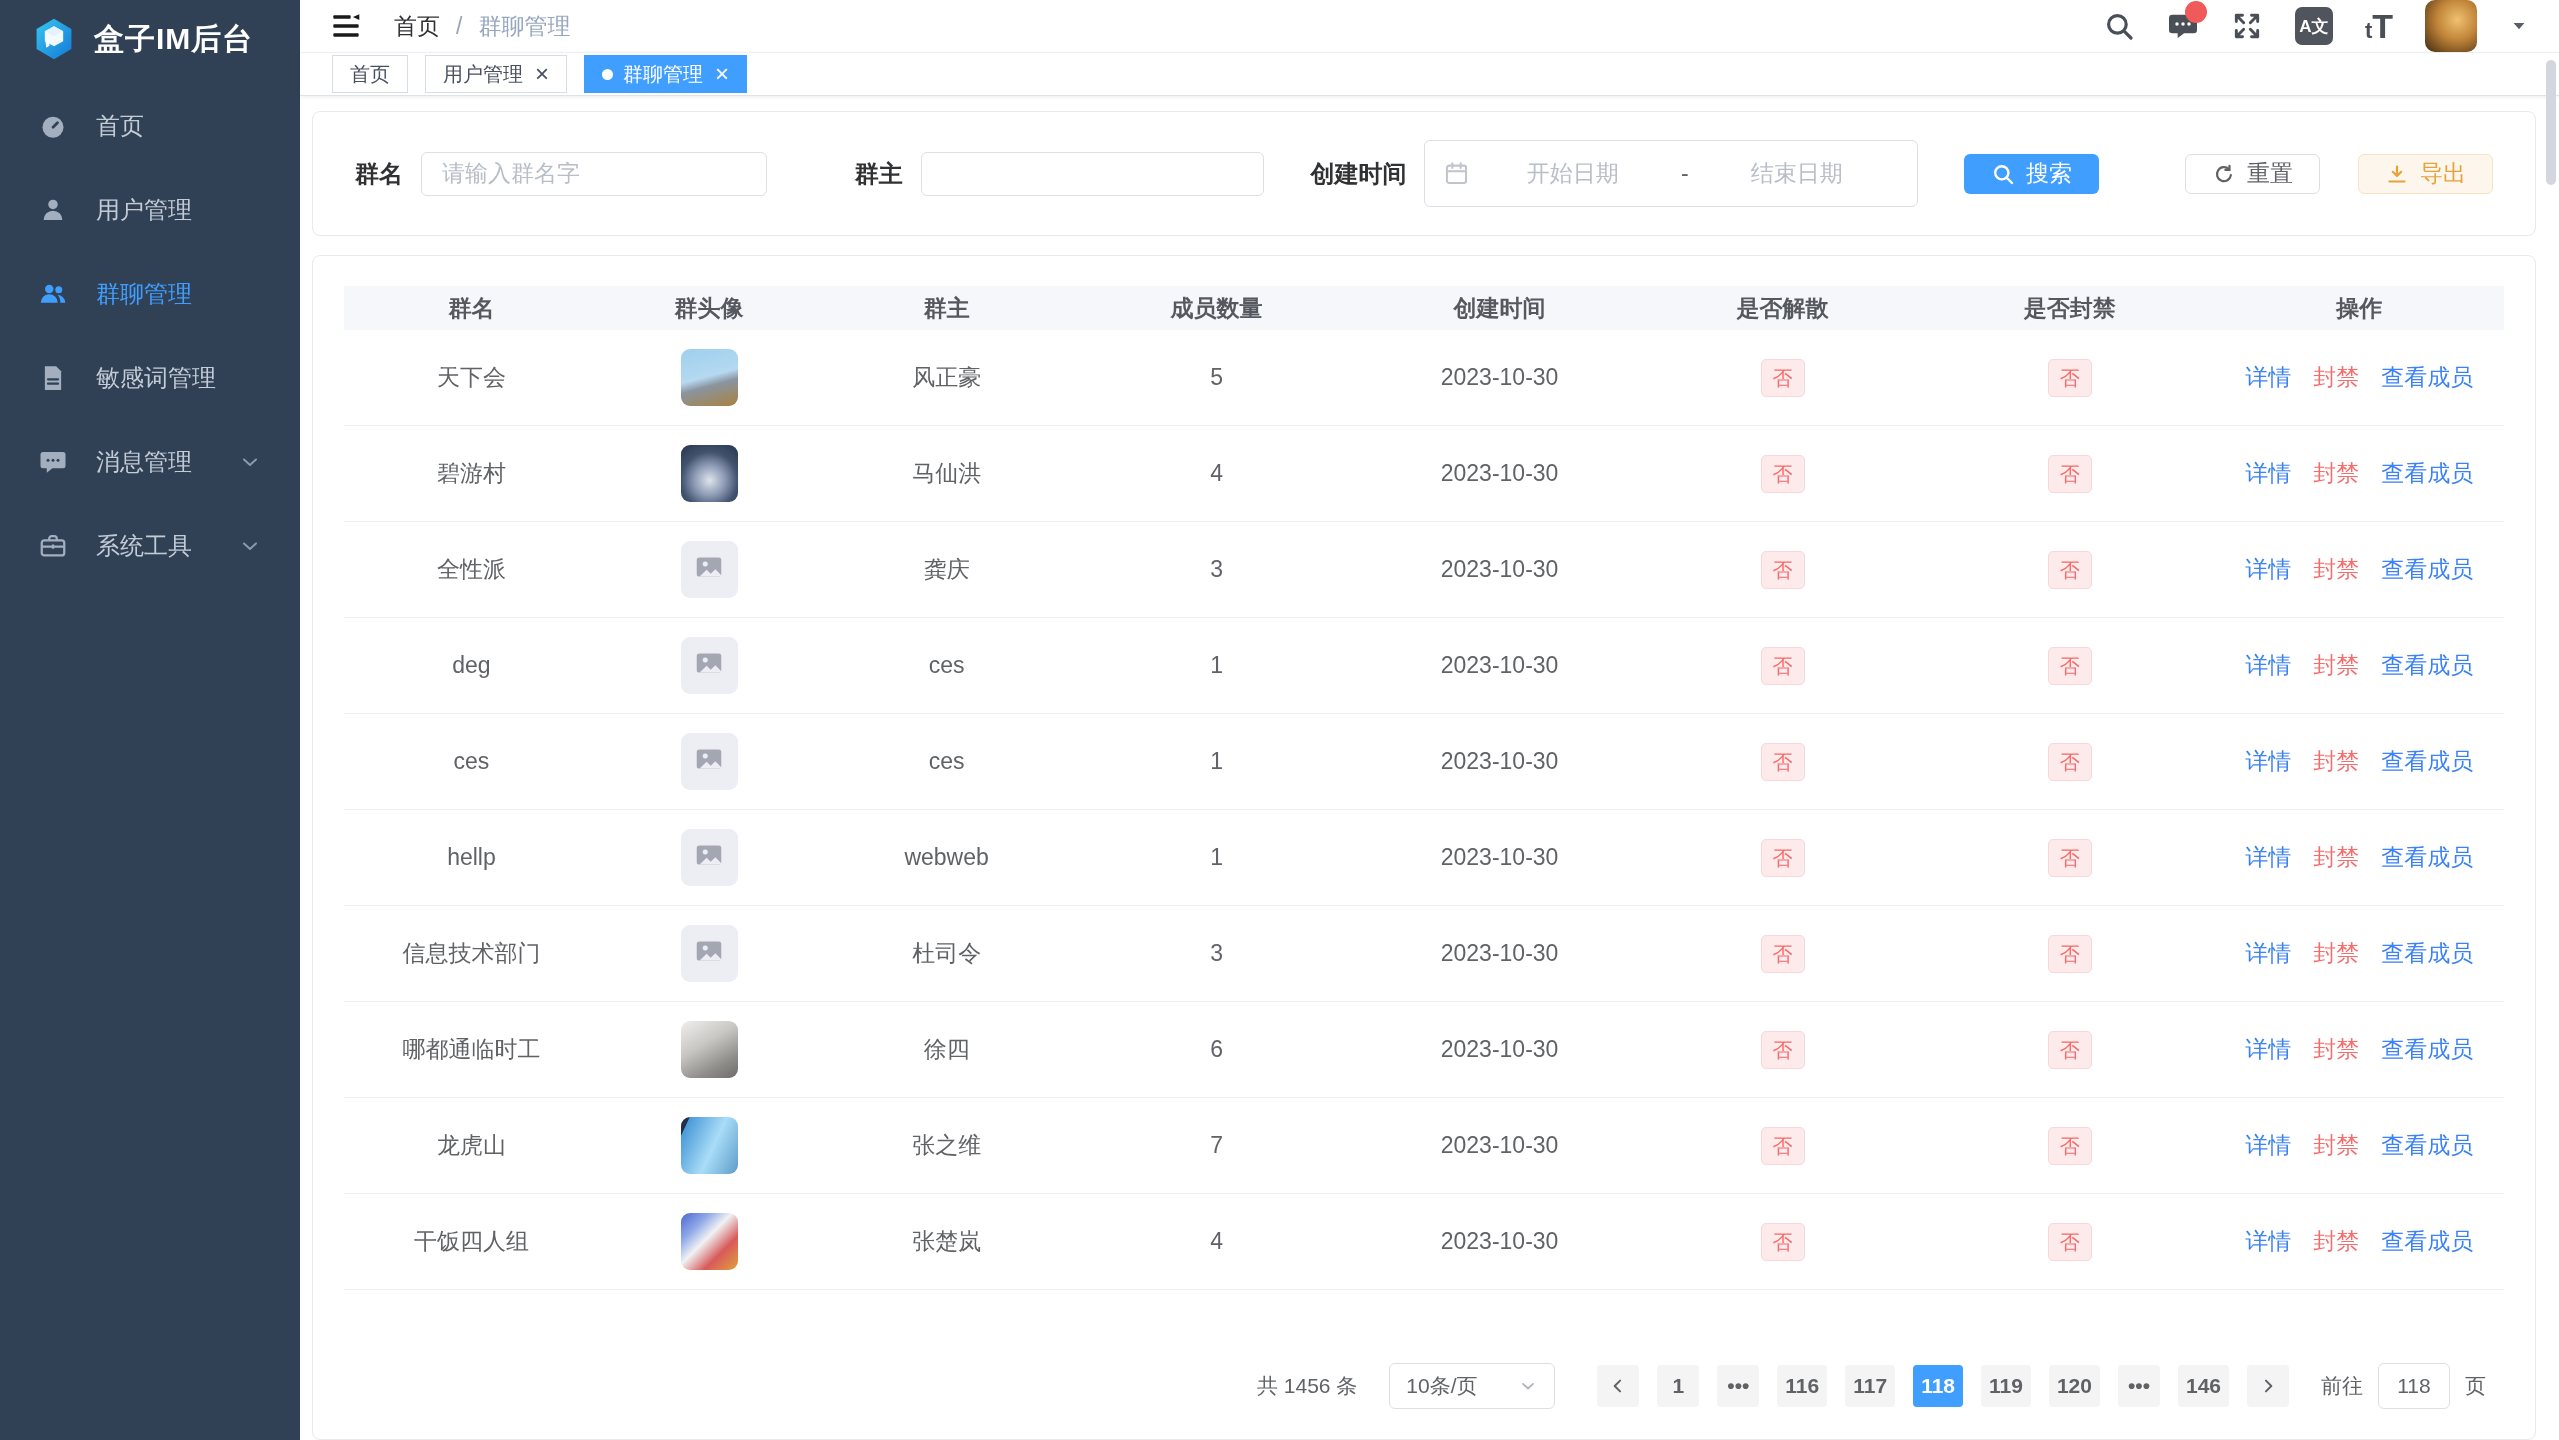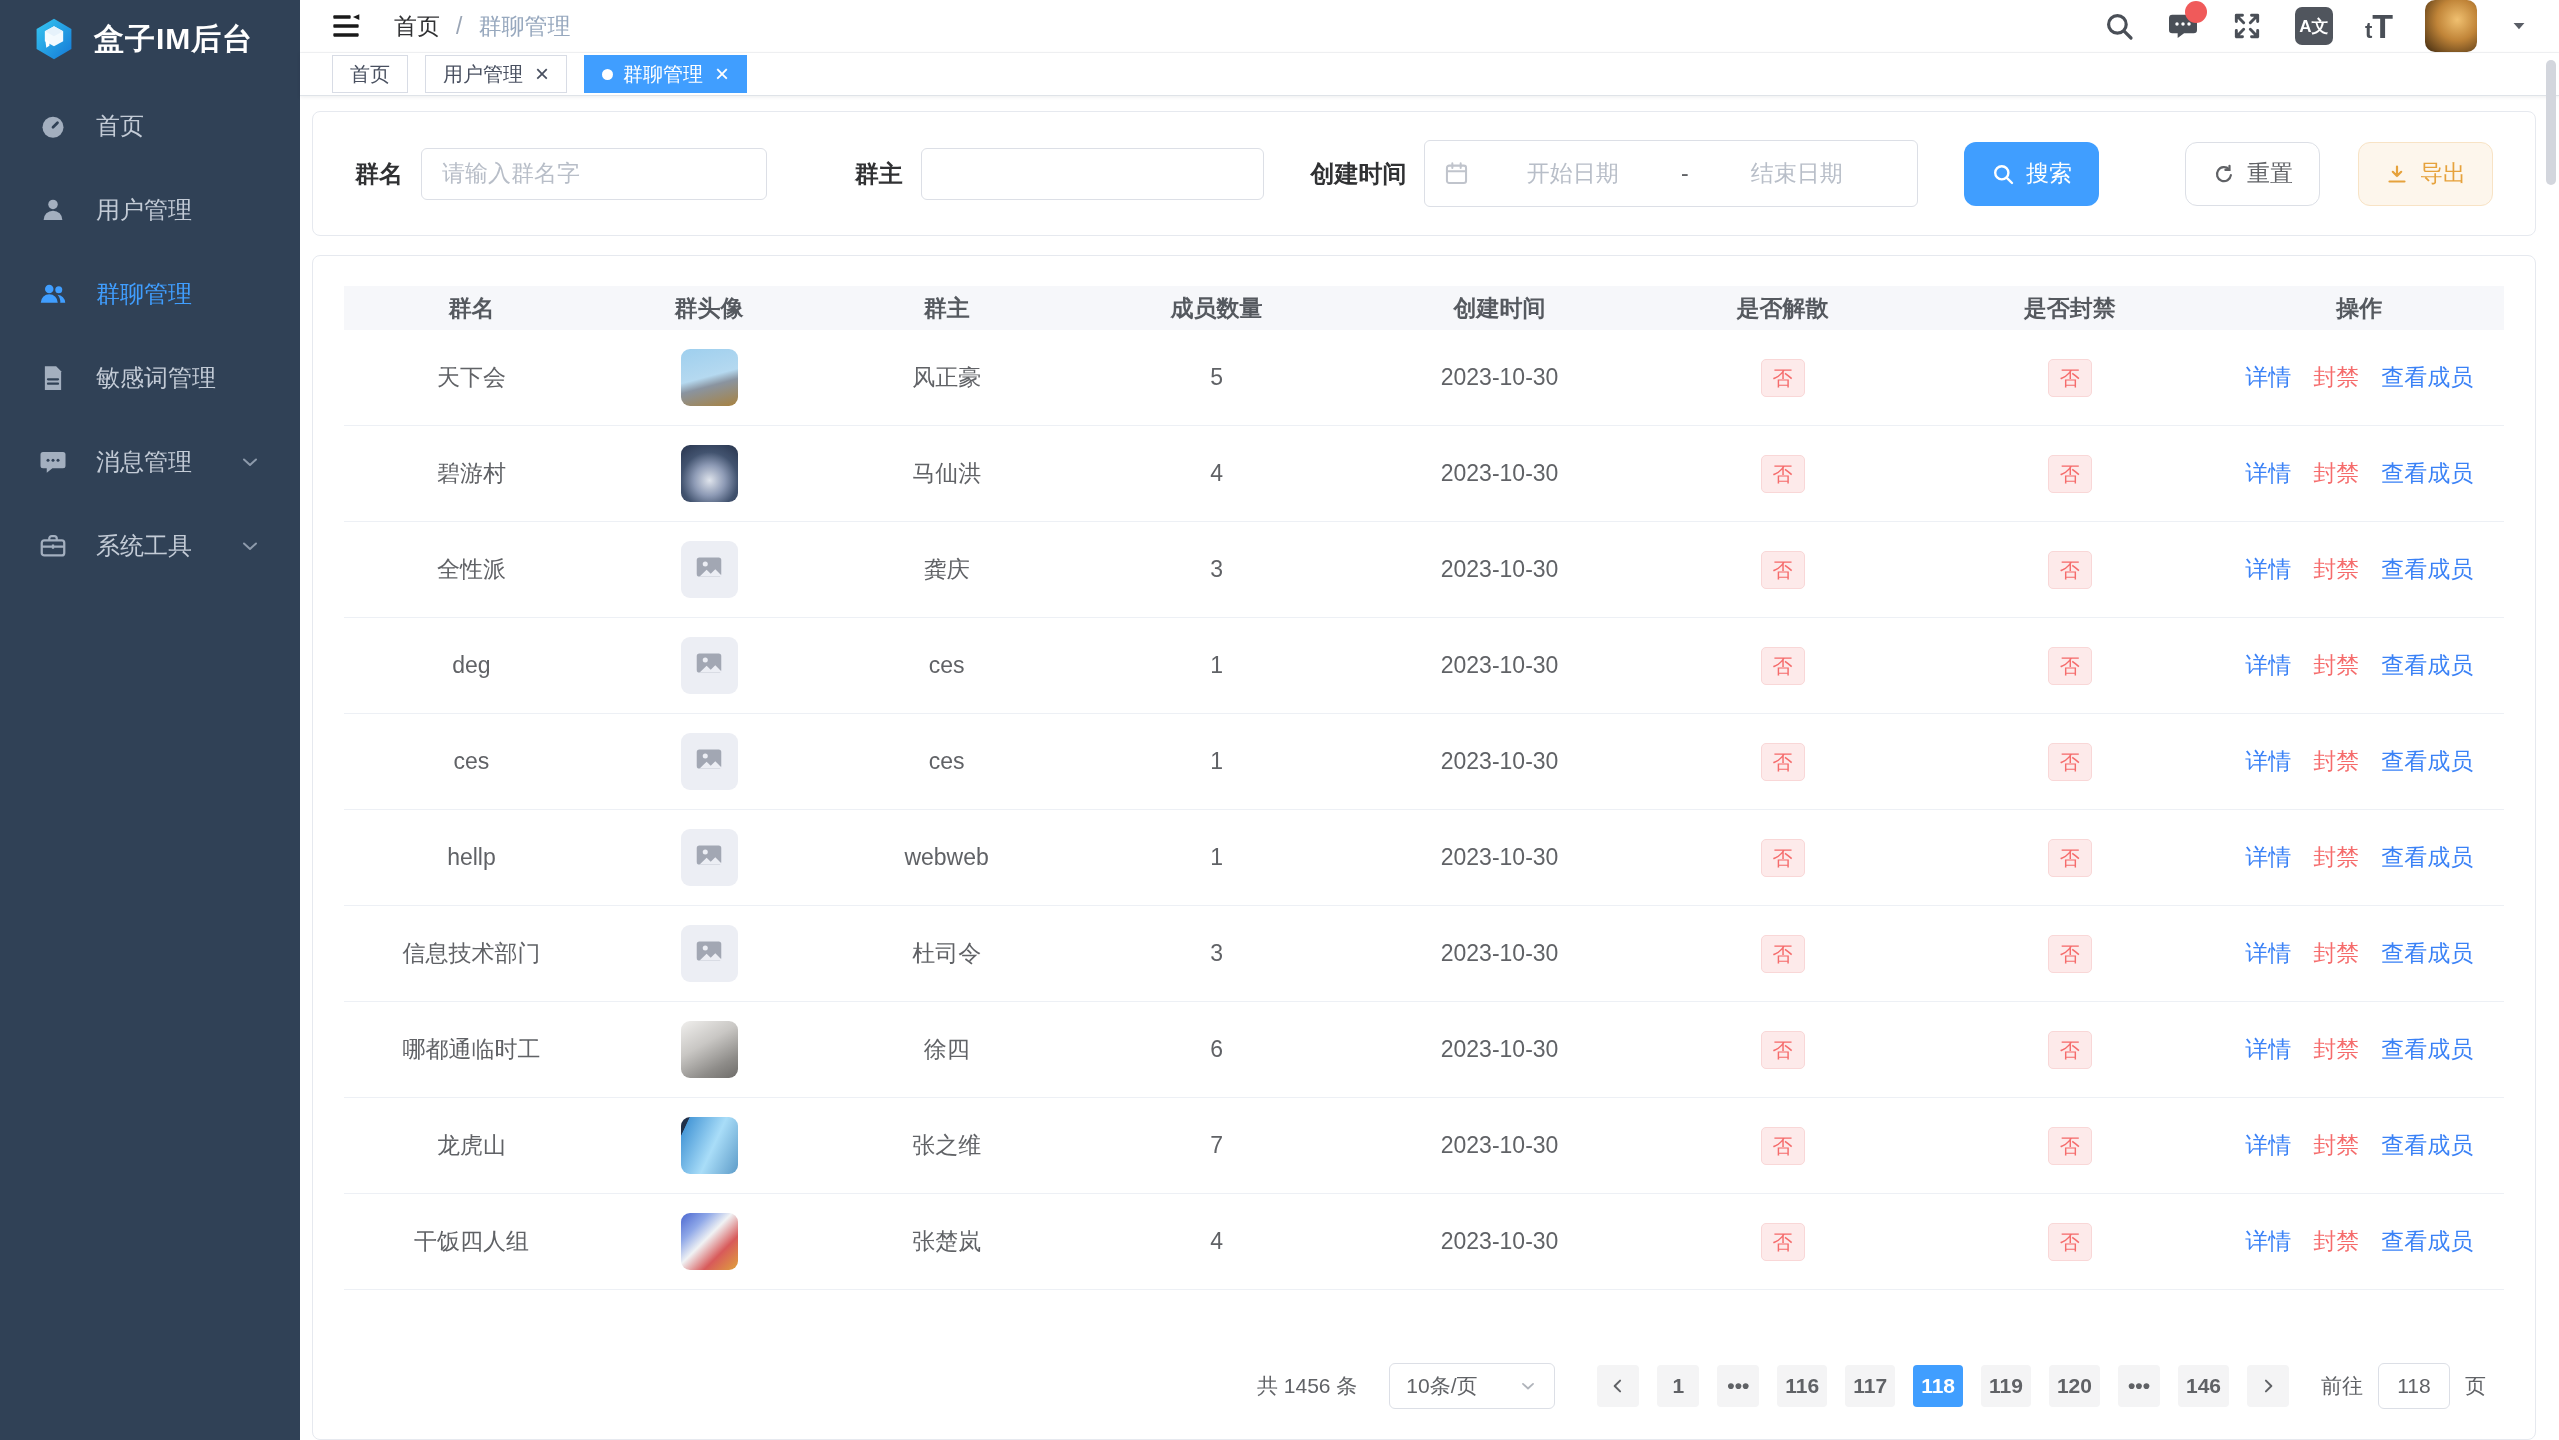--- a/index.html
+++ b/index.html
@@ -50,33 +50,33 @@
   .tab.active { background:#409eff; border-color:#409eff; color:#fff; }
   .tab-dot { width:11px; height:11px; border-radius:50%; background:#fff; }
   .tab-close { font-size:24px; line-height:1; margin-left:2px; }
 
   .content { flex:1; padding:15px 23px 0 12px; }
   .card { background:#fff; border:1px solid #e6e9ef; border-radius:8px; }
 
   
   .search-card { height:125px; display:flex; align-items:center; padding:0 42px; margin-bottom:19px; }
   .f-label { font-size:24px; font-weight:700; color:#303133; white-space:nowrap; }
-  .f-input { height:52px; border:1px solid #dcdfe6; border-radius:6px; font-size:23px; color:#606266; padding:8px 20px; outline:none; font-family:inherit; }
+  .f-input { height:44px; border:1px solid #dcdfe6; border-radius:6px; font-size:23px; color:#606266; padding:8px 20px; outline:none; font-family:inherit; }
   .f-input::placeholder { color:#b8bec8; }
   .inp-name { width:360px; margin-left:18px; }
   .inp-owner { width:358px; margin-left:18px; }
   .g-owner { margin-left:88px; }
   .g-time { margin-left:46px; }
   .date-range { width:515px; height:67px; margin-left:18px; border:1px solid #dcdfe6; border-radius:6px; display:flex; align-items:center; padding:0 18px; cursor:pointer; }
   .cal-icon { width:27px; height:27px; color:#c0c4cc; flex-shrink:0; }
   .cal-icon svg { width:100%; height:100%; }
   .dr-ph { flex:1; text-align:center; font-size:23px; color:#b8bec8; }
   .dr-sep { color:#606266; font-size:23px; padding:0 6px; }
   .btns { margin-left:46px; display:flex; align-items:center; gap:38px; }
-  .btn { height:64px; display:inline-flex; align-items:center; justify-content:center; gap:11px; padding:10px 26px; border-radius:12px; font-size:23px; cursor:pointer; border:1px solid transparent; white-space:nowrap; }
+  .btn { height:40px; display:inline-flex; align-items:center; justify-content:center; gap:11px; padding:10px 26px; border-radius:6px; font-size:23px; cursor:pointer; border:1px solid transparent; white-space:nowrap; }
   .btn-ic { width:24px; height:24px; }
   .btn-ic svg { width:100%; height:100%; }
   .btn-primary { background:#409eff; color:#fff; }
   .btn-plain { background:#fff; color:#606266; border-color:#dcdfe6;margin-left:48px; }
   .btn-warn { background:#fdf6ec; color:#e6a23c; border-color:#f8e3c5; }
 
   
   .table-card { height:1185px; padding:30px 31px 0; }
   .thead { display:flex; align-items:center; height:44px; background:#f6f7fa; }
   .th { font-size:23px; font-weight:700; color:#55595f; text-align:center; }

